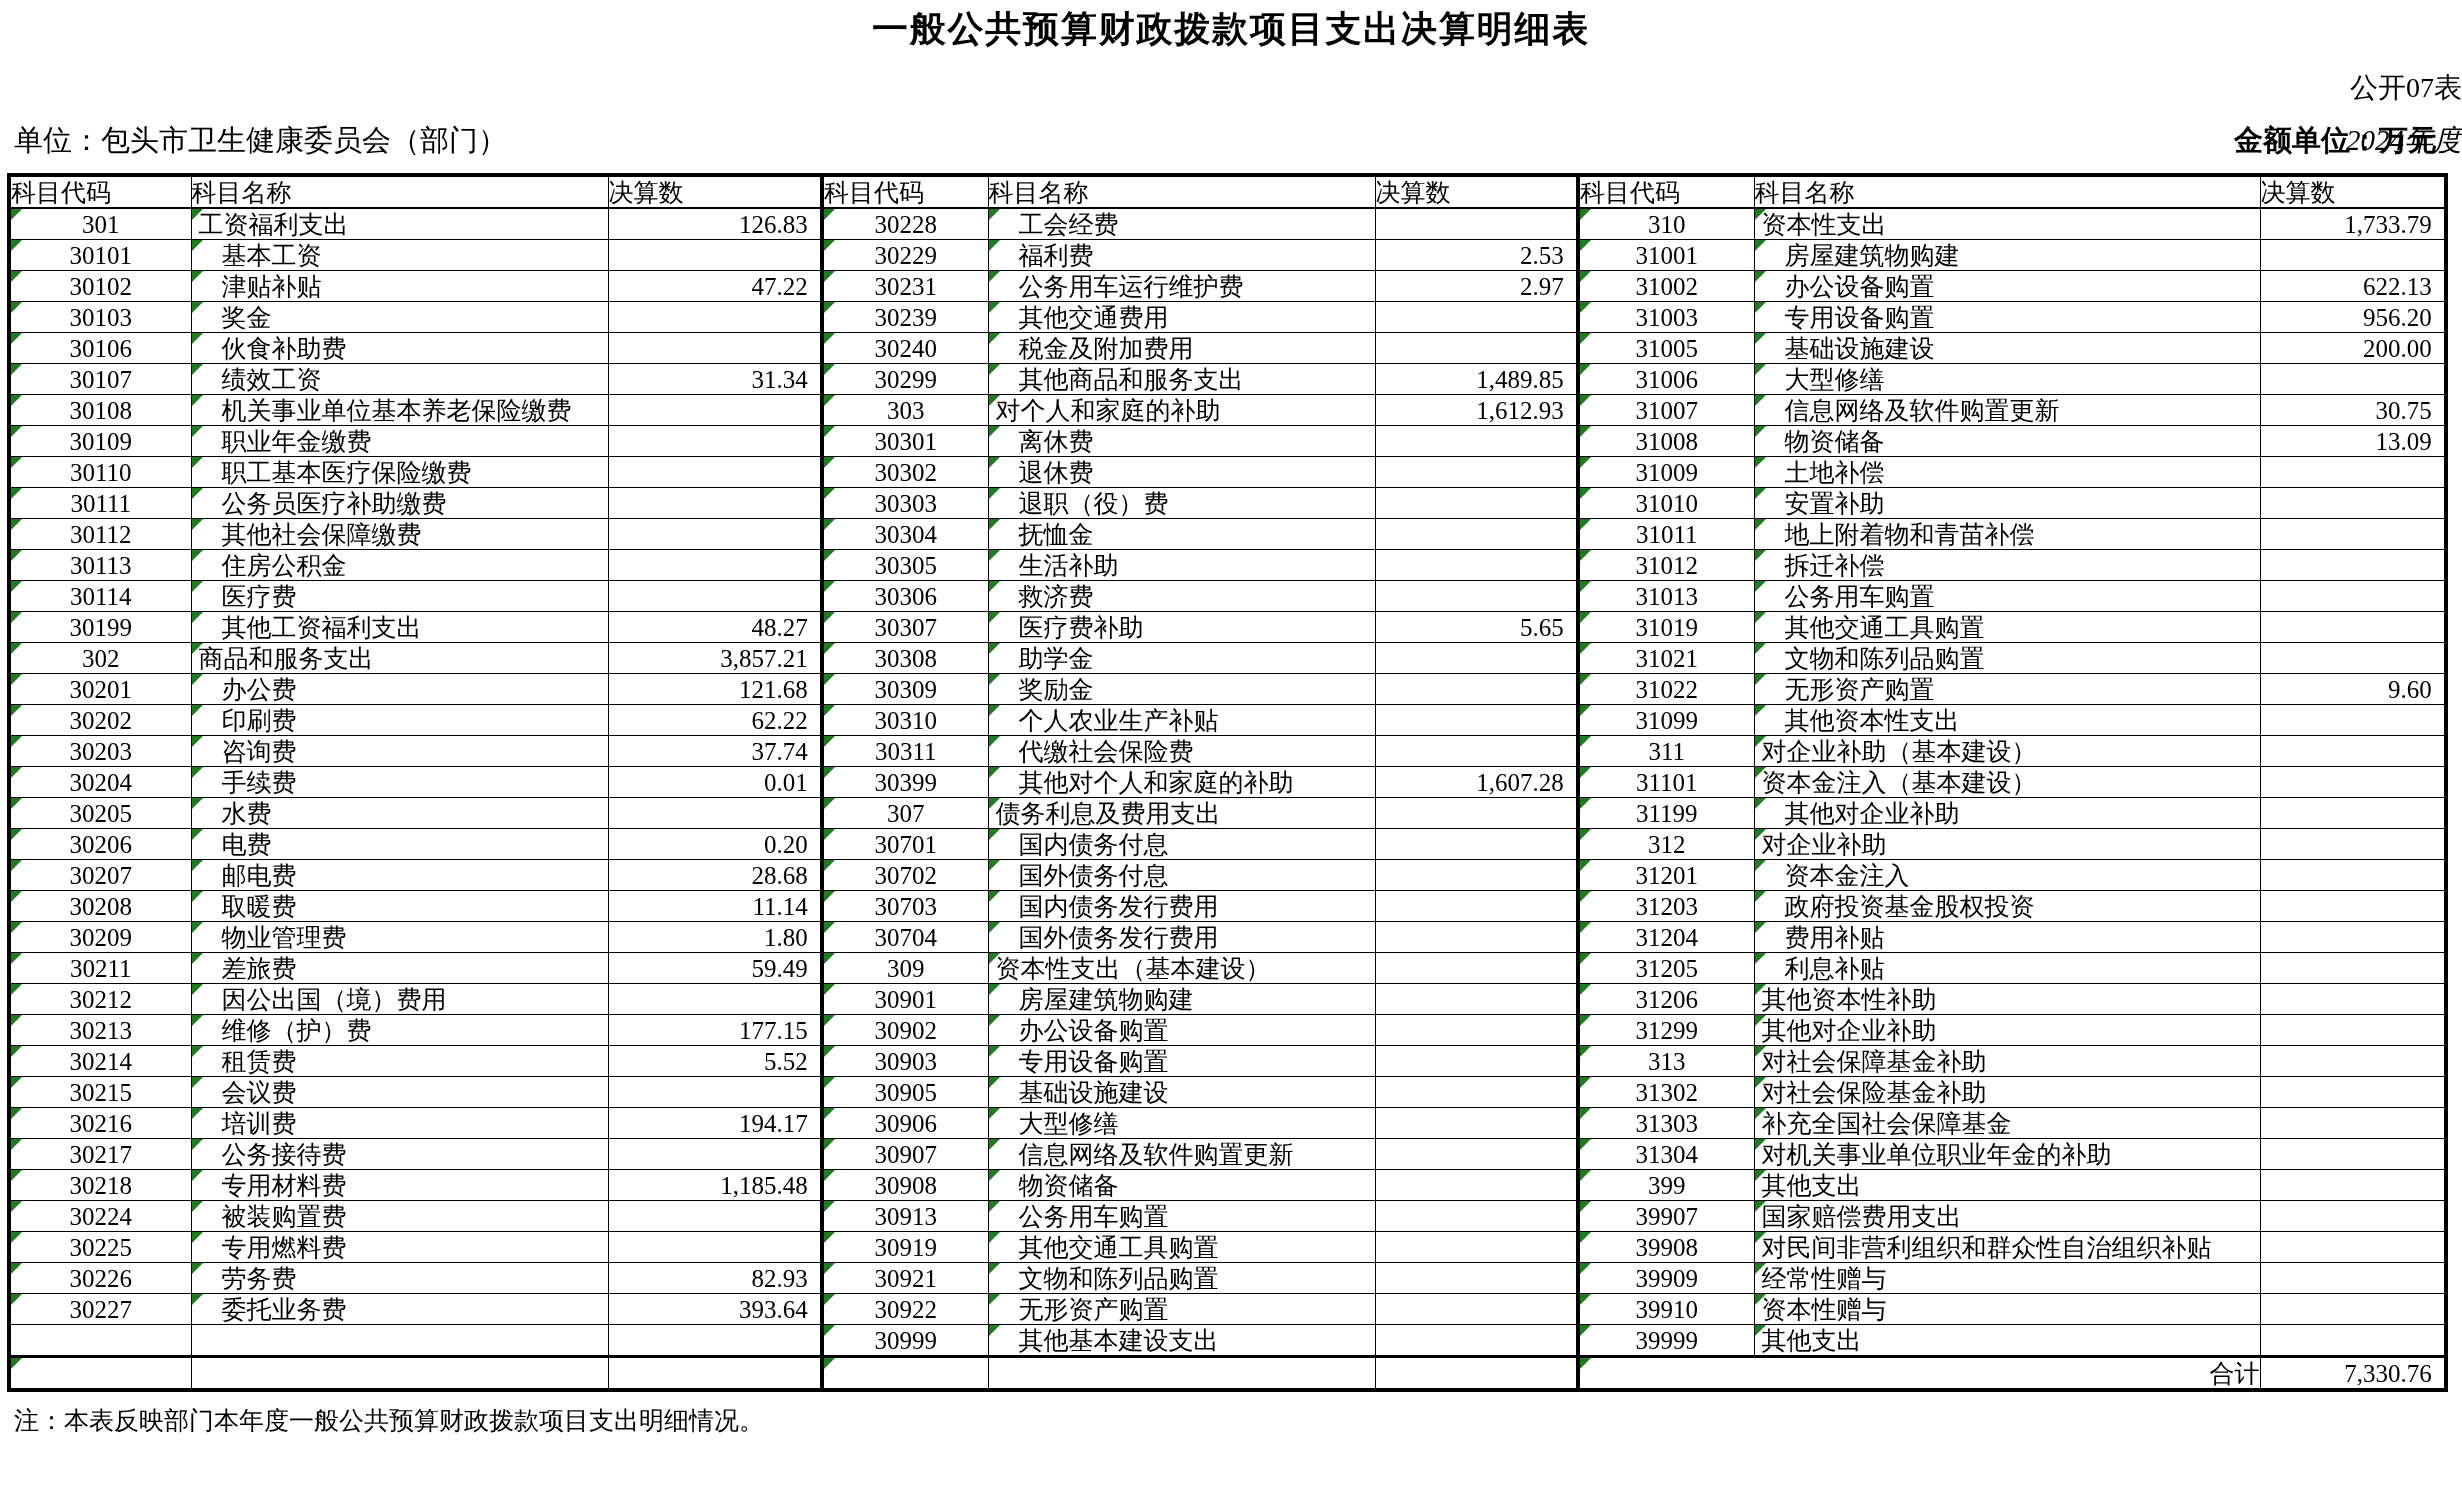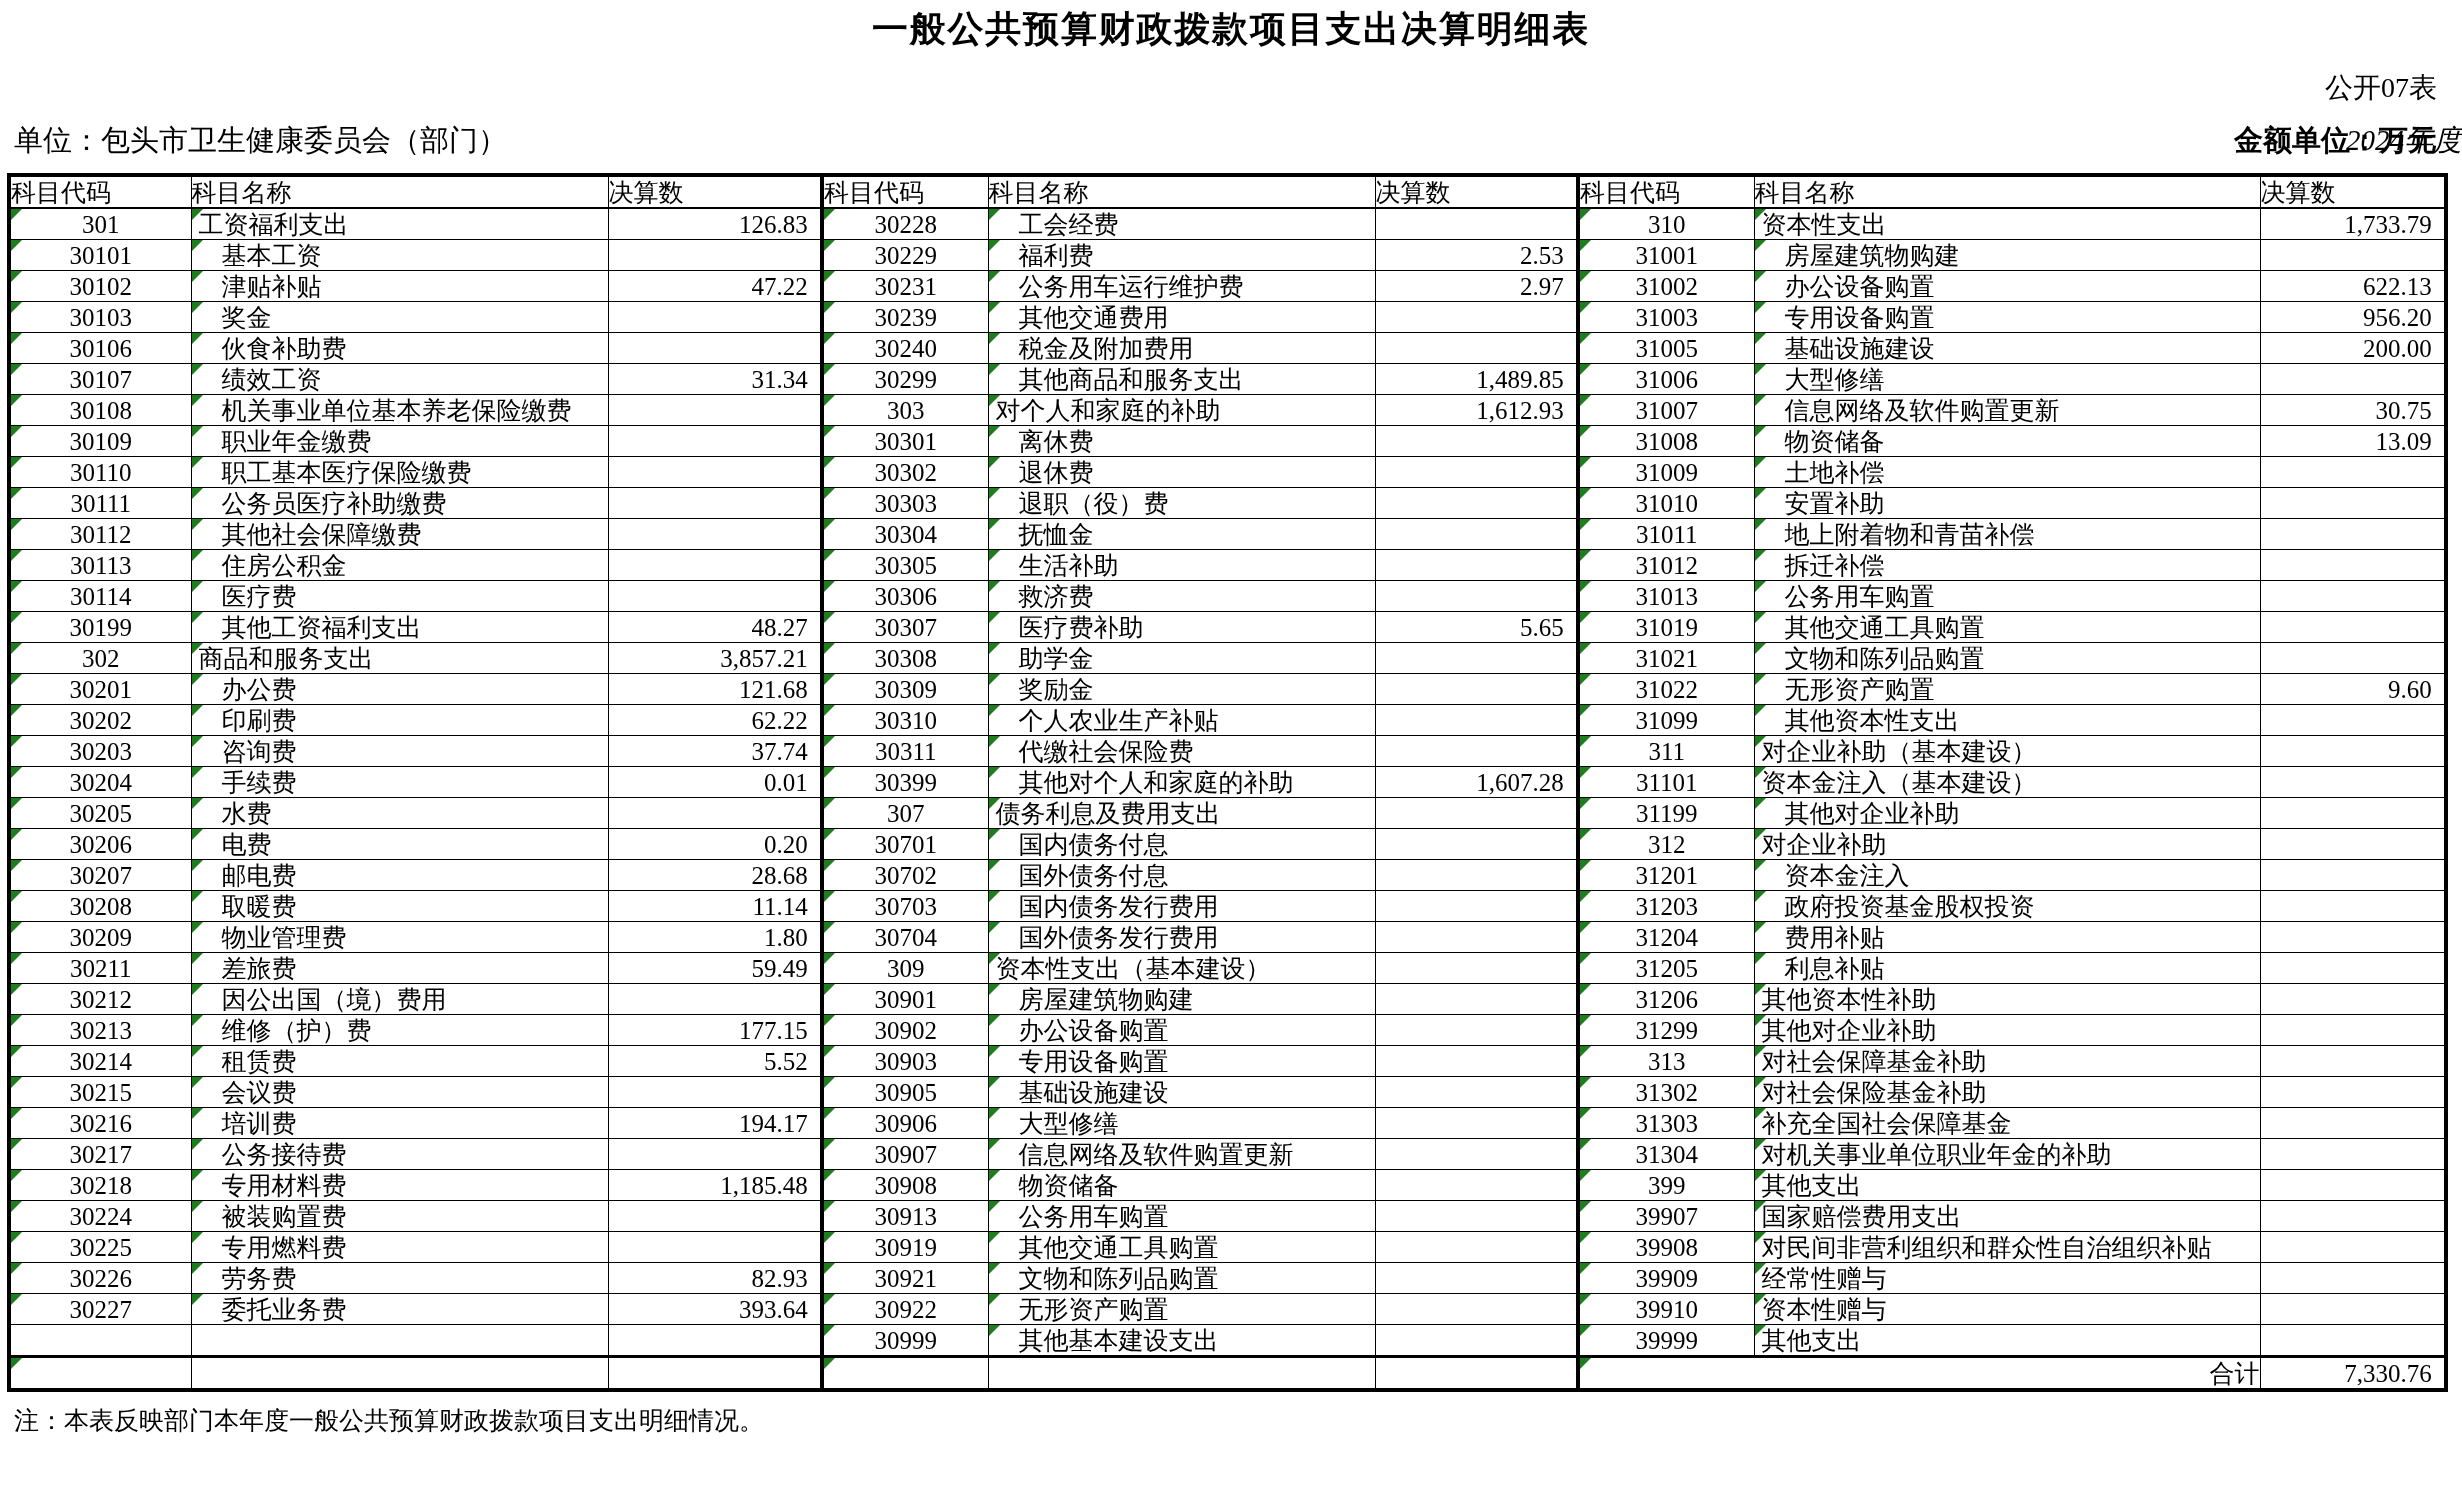--- a/index.html
+++ b/index.html
@@ -15,21 +15,20 @@
     text-align: center;
     font-size: 36px;
     font-weight: bold;
     padding-top: 8.8px;
     line-height: 1.15;
     letter-spacing: 1.8px;
   }
   .code-line {
     text-align: right;
     font-size: 28px;
-    padding-right: 25px;
     margin-top: 23px;
     line-height: 1.1;
   }
   .meta-line {
     position: relative;
     font-size: 29px;
     height: 41px;
     line-height: 41px;
     margin-top: 16px;
   }

